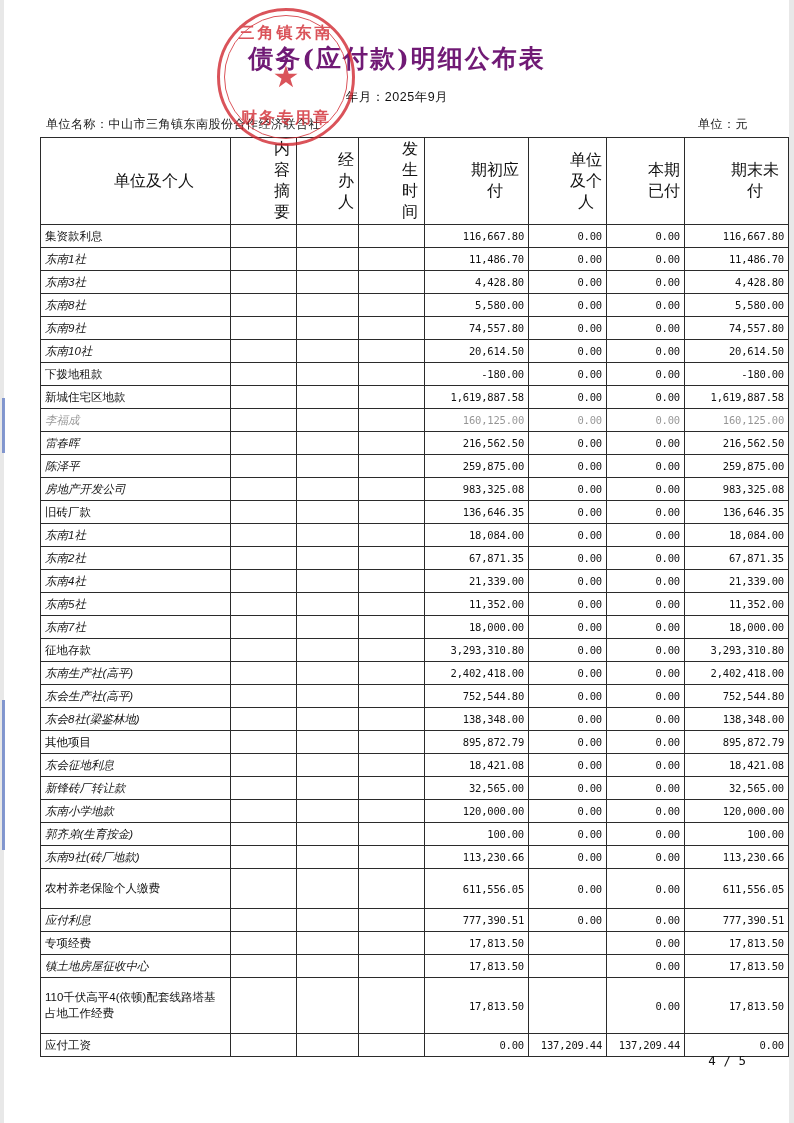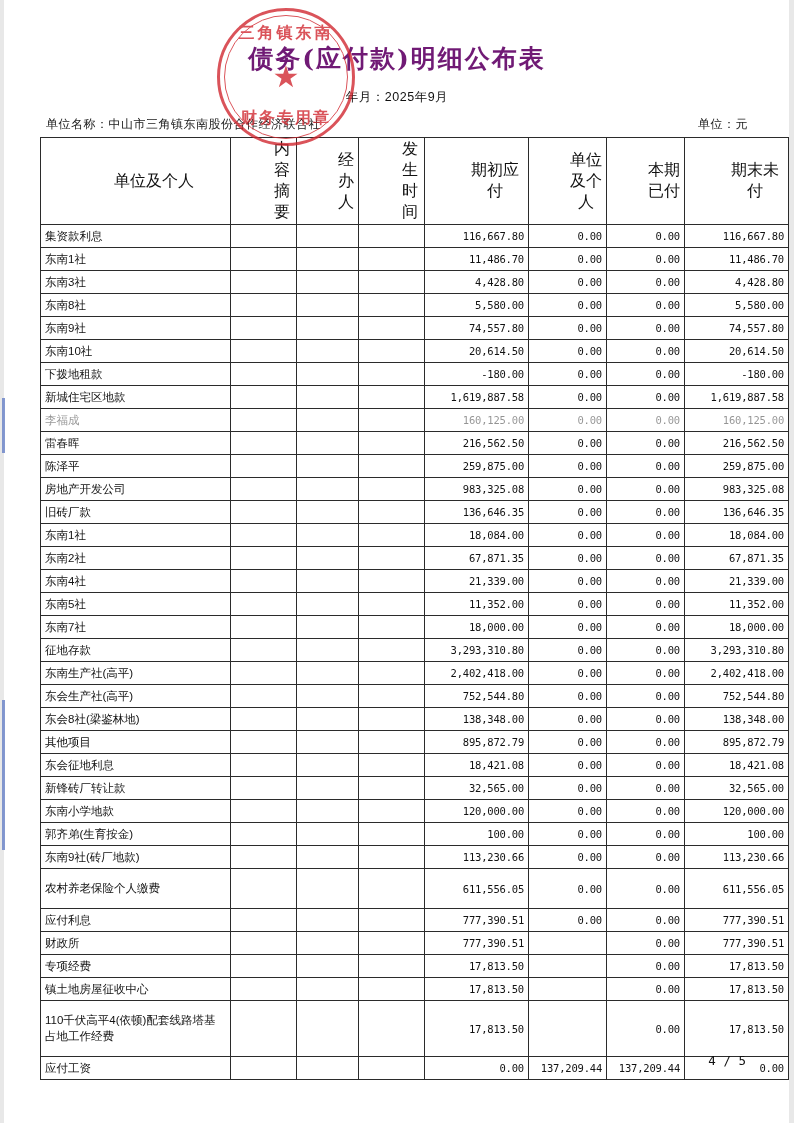--- a/index.html
+++ b/index.html
@@ -80,21 +80,21 @@
     text-align: right;
     padding-right: 8px;
     font-family: "DejaVu Sans Mono", monospace;
     font-size: 10.5px;
     letter-spacing: -0.2px;
   }
   td.name {
     text-align: left;
   }
   .ind0 { padding-left: 14px; }
-  .ind1 { padding-left: 30px; }
+  .ind1 { padding-left: 30px; font-style: italic; }
   .wrapcell {
     line-height: 1.35;
     white-space: normal;
     padding-left: 30px;
   }
   tr.tall td { height: 40px; }
   tr.tall3 td { height: 56px; }
   
   .footer {
     position: absolute;
@@ -528,30 +528,20 @@
           <td class="name ind1">应付利息</td>
           <td></td>
           <td></td>
           <td></td>
           <td class="num">777,390.51</td>
           <td class="num">0.00</td>
           <td class="num">0.00</td>
           <td class="num">777,390.51</td>
         </tr>
         <tr>
-          <td class="name ind1">财政所</td>
-          <td></td>
-          <td></td>
-          <td></td>
-          <td class="num">777,390.51</td>
-          <td class="num"></td>
-          <td class="num">0.00</td>
-          <td class="num">777,390.51</td>
-        </tr>
-        <tr>
           <td class="name ind0">专项经费</td>
           <td></td>
           <td></td>
           <td></td>
           <td class="num">17,813.50</td>
           <td class="num"></td>
           <td class="num">0.00</td>
           <td class="num">17,813.50</td>
         </tr>
         <tr>

